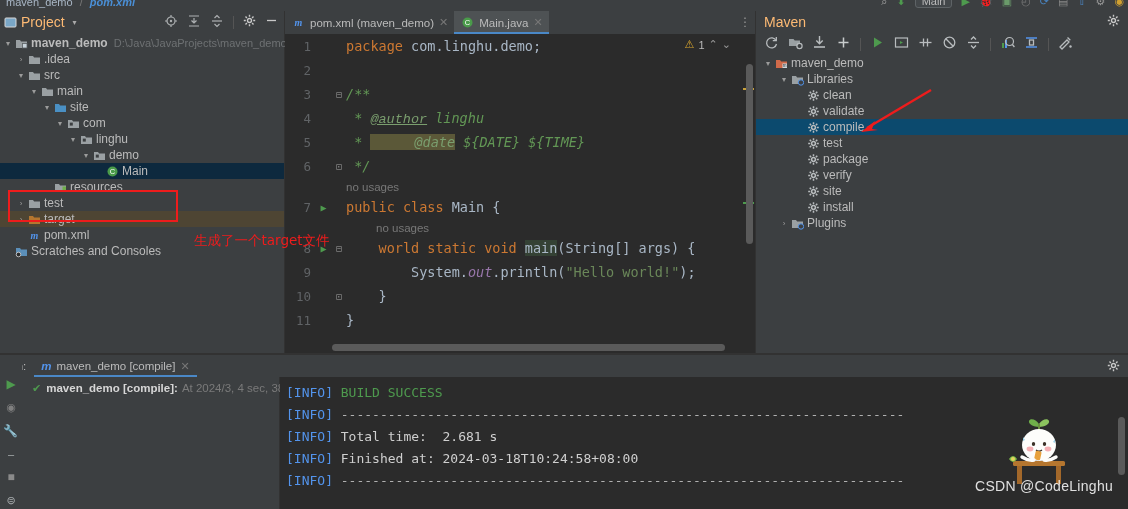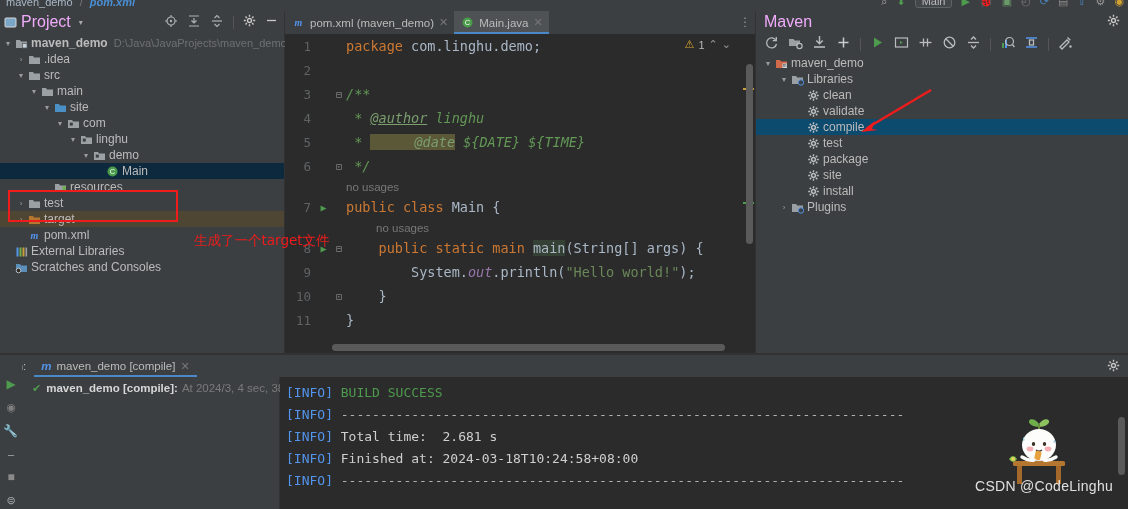--- a/index.html
+++ b/index.html
@@ -37,21 +37,21 @@
   
   .project-panel {
     position: absolute; left: 0; top: 11px; width: 285px; height: 344px;
     background: #3c3f41; border-right: 1px solid #323232;
   }
   .panel-header {
     height: 22px; display: flex; align-items: center; padding: 0 4px;
     background: #3c3f41; color: #bbbbbb;
   }
   .panel-header .ph-icon { margin-right: 4px; display: flex; }
-  .panel-header .ph-title { font-size: 16px; color: #f0abfc; }
+  .panel-header .ph-title { font-size: 14px; color: #fdba74; }
   .panel-header .ph-caret { margin-left: 8px; font-size: 8px; color: #aaa; }
   .panel-header .ph-spacer { flex: 1; }
   .panel-header .ph-tools { display: flex; align-items: center; gap: 9px; padding-right: 2px; }
   .panel-header .ph-tools .divider { width: 1px; height: 13px; background: #555; }
 
   .tree { padding-top: 2px; font-size: 12px; }
   .trow {
     height: 16px; display: flex; align-items: center; white-space: nowrap;
     padding-left: 2px; position: relative;
   }
@@ -89,21 +89,21 @@
   .gut { width: 17px; flex: 0 0 17px; text-align: center; color: #4e9a4e; font-size: 10px; }
   .fold { width: 14px; flex: 0 0 14px; text-align: center; color: #808080; font-size: 10px; }
   .ctext { white-space: pre; }
   .usage-line {
     display: flex; height: 17px; align-items: center;
     font-family: "Liberation Sans", sans-serif; font-size: 11.5px; color: #787878;
   }
   .kw { color: #cc7832; }
   .str { color: #6a8759; }
   .cmt { color: #629755; font-style: italic; }
-  .cmt-tag { color: #7a9e6e; font-style: italic; text-decoration: underline; }
+  .cmt-tag { color: #7a9e6e; font-style: italic; text-decoration: underline; font-family: Liberation Mono, monospace; }
   .cmt-tag-hl { color: #7a9e6e; font-style: italic; background: #5b5838; padding-left: 44px; }
   .ident { color: #a9b7c6; }
   .field { color: #9876aa; font-style: italic; }
   .mname-hl { color: #a9b7c6; background: #344134; }
   .warn-box {
     position: absolute; right: 24px; top: 4px; display: flex; align-items: center; gap: 4px;
     font-size: 11px; color: #bbb;
   }
   .editor-vscroll {
     position: absolute; right: 2px; top: 30px; width: 7px; height: 180px;
@@ -387,32 +387,20 @@
             <svg width="13" height="13" viewBox="0 0 13 13">
               <text x="6.5" y="10" font-size="10" fill="#5394ec" text-anchor="middle" font-style="italic" font-weight="bold" font-family="Liberation Serif">m</text>
             </svg>
           </span>
           <span class="tlabel">pom.xml</span>
         </div>
         <div class="trow" style="padding-left: 2px;">
           <span class="arrow"></span>
           <span class="ticon">
             <svg width="13" height="13" viewBox="0 0 13 13">
-              <rect x="1.5" y="2.5" width="2" height="9" fill="#5394ec"></rect>
-              <rect x="4.5" y="2.5" width="2" height="9" fill="#6fae4a"></rect>
-              <rect x="7.5" y="2.5" width="2" height="9" fill="#c7a03a"></rect>
-              <rect x="10.5" y="2.5" width="1.6" height="9" fill="#9aa0a3"></rect>
-            </svg>
-          </span>
-          <span class="tlabel">External Libraries</span>
-        </div>
-        <div class="trow" style="padding-left: 2px;">
-          <span class="arrow"></span>
-          <span class="ticon">
-            <svg width="13" height="13" viewBox="0 0 13 13">
               <path d="M1 3h4l1.1 1.4H12V11H1z" fill="#5b8fb9"></path>
               <circle cx="3.5" cy="9.5" r="2.3" fill="#2b2b2b" stroke="#c8c8c8" stroke-width="0.9"></circle>
             </svg>
           </span>
           <span class="tlabel">Scratches and Consoles</span>
         </div>
       </div>
   </div>
 
   <div class="editor-area">
@@ -481,21 +469,21 @@
             <span class="ln">7</span>
             <span class="gut">▶</span>
             <span class="fold"></span>
             <span class="ctext"><span class="kw">public class </span><span class="ident">Main {</span></span>
           </div>
           <div class="usage-line" style="padding-left: 91px;">no usages</div>
           <div class="code-line">
             <span class="ln">8</span>
             <span class="gut">▶</span>
             <span class="fold">⊟</span>
-            <span class="ctext"><span class="kw">    public static main </span><span class="mname-hl">main</span><span class="ident">(String[] args) {</span></span>
+            <span class="ctext"><span class="kw">    world static void </span><span class="mname-hl">main</span><span class="ident">(String[] args) {</span></span>
           </div>
           <div class="code-line">
             <span class="ln">9</span>
             <span class="gut"></span>
             <span class="fold"></span>
             <span class="ctext"><span class="ident">        System.</span><span class="field">out</span><span class="ident">.println(</span><span class="str">"Hello world!"</span><span class="ident">);</span></span>
           </div>
           <div class="code-line">
             <span class="ln">10</span>
             <span class="gut"></span>
@@ -679,20 +667,30 @@
         </div>
         <div class="mrow" style="padding-left: 38px;">
           <span class="arrow"></span>
           <span class="ticon">
             <svg width="13" height="13" viewBox="0 0 13 13">
               <circle cx="6.5" cy="6.5" r="1.9" fill="none" stroke="#b8bcbe" stroke-width="1.5"></circle>
               <path d="M6.5 1.2v2M6.5 9.8v2M1.2 6.5h2M9.8 6.5h2M2.7 2.7l1.4 1.4M8.9 8.9l1.4 1.4M10.3 2.7L8.9 4.1M4.1 8.9L2.7 10.3" stroke="#b8bcbe" stroke-width="1.5"></path>
             </svg>
           </span>
           <span class="tlabel">package</span>
+        </div>
+        <div class="mrow" style="padding-left: 38px;">
+          <span class="arrow"></span>
+          <span class="ticon">
+            <svg width="13" height="13" viewBox="0 0 13 13">
+              <circle cx="6.5" cy="6.5" r="1.9" fill="none" stroke="#b8bcbe" stroke-width="1.5"></circle>
+              <path d="M6.5 1.2v2M6.5 9.8v2M1.2 6.5h2M9.8 6.5h2M2.7 2.7l1.4 1.4M8.9 8.9l1.4 1.4M10.3 2.7L8.9 4.1M4.1 8.9L2.7 10.3" stroke="#b8bcbe" stroke-width="1.5"></path>
+            </svg>
+          </span>
+          <span class="tlabel">verify</span>
         </div>
         <div class="mrow" style="padding-left: 38px;">
           <span class="arrow"></span>
           <span class="ticon">
             <svg width="13" height="13" viewBox="0 0 13 13">
               <circle cx="6.5" cy="6.5" r="1.9" fill="none" stroke="#b8bcbe" stroke-width="1.5"></circle>
               <path d="M6.5 1.2v2M6.5 9.8v2M1.2 6.5h2M9.8 6.5h2M2.7 2.7l1.4 1.4M8.9 8.9l1.4 1.4M10.3 2.7L8.9 4.1M4.1 8.9L2.7 10.3" stroke="#b8bcbe" stroke-width="1.5"></path>
             </svg>
           </span>
           <span class="tlabel">site</span>

